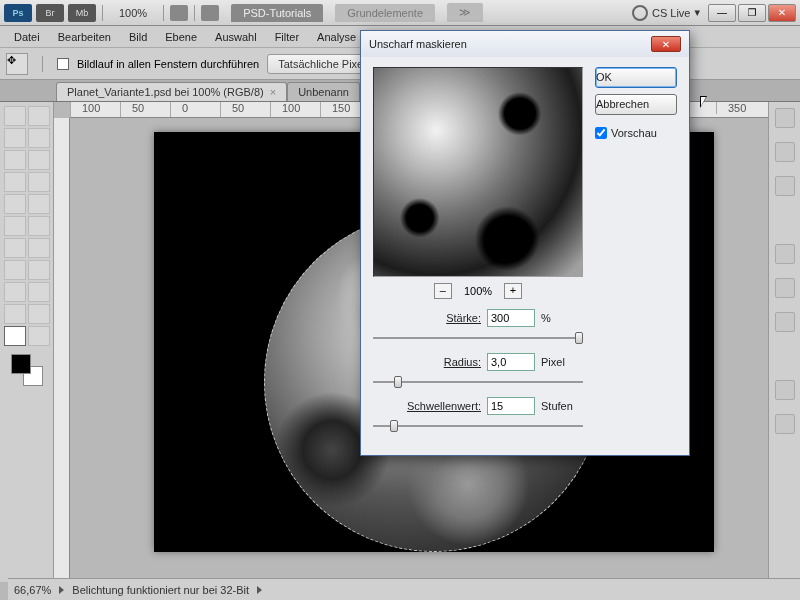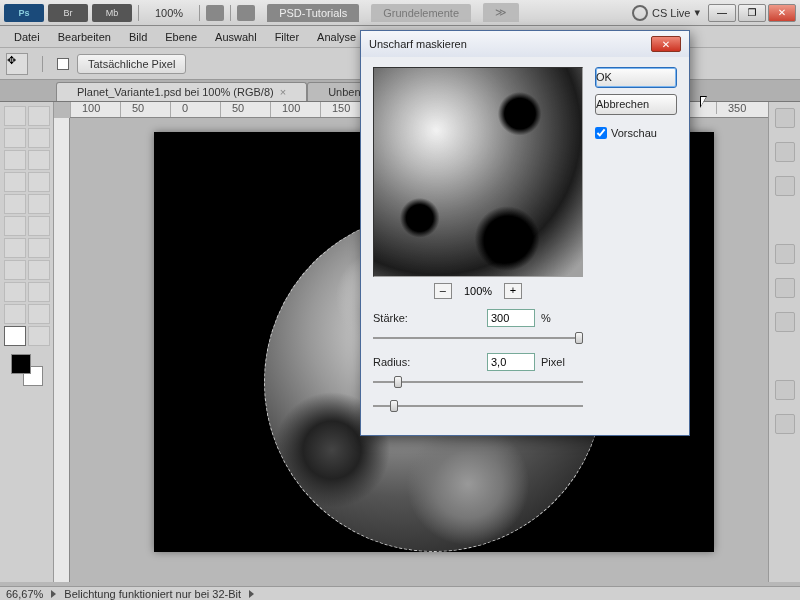--- a/index.html
+++ b/index.html
@@ -1,21 +1,21 @@
 <!DOCTYPE html>
 <html><head>
 <meta charset="utf-8">
 <style>
 * { margin:0; padding:0; box-sizing:border-box; font-family:"Segoe UI",Tahoma,sans-serif; font-size:11px; user-select:none; }
 body { background:#b8b8b8; width:800px; height:600px; overflow:hidden; position:relative; }
 
 
 .titlebar { height:26px; background:linear-gradient(#e8e8e8,#d0d0d0); display:flex; align-items:center; padding:0 4px; border-bottom:1px solid #888; }
 .titlebar .app-icons { display:flex; gap:4px; align-items:center; }
-.titlebar .app-icons span { width:40px; height:18px; background:#555; color:#ddd; display:flex; align-items:center; justify-content:center; font-size:9px; border-radius:2px; }
+.titlebar .app-icons span { width:28px; height:18px; background:#555; color:#ddd; display:flex; align-items:center; justify-content:center; font-size:9px; border-radius:2px; }
 .titlebar .app-icons span:first-child { background:#1a4a7a; color:#8cd; font-weight:bold; }
 .zoom { margin:0 10px; color:#333; }
 .sep { width:1px; height:16px; background:#999; margin:0 6px; }
 .ico { width:18px; height:16px; background:#888; border-radius:2px; }
 .tab-pill { background:#888; color:#eee; padding:3px 12px; border-radius:2px 2px 0 0; margin-left:12px; font-size:11px; }
 .tab-pill.inactive { background:#bbb; color:#777; }
 .spacer { flex:1; }
 .cslive { display:flex; align-items:center; gap:4px; color:#333; margin-right:8px; }
 .cslive::before { content:""; width:12px; height:12px; border:2px solid #666; border-radius:50%; }
 .winbtns { display:flex; gap:2px; }
@@ -27,21 +27,21 @@
 .menubar span { padding:2px 8px; color:#222; }
 
 
 .optbar { height:32px; background:#cfcfcf; display:flex; align-items:center; padding:0 6px; gap:8px; border-bottom:1px solid #999; }
 .tool-ico { width:22px; height:22px; background:#ddd; border:1px solid #999; }
 .chk { width:12px; height:12px; background:#fff; border:1px solid #666; }
 .btn-flat { background:linear-gradient(#f4f4f4,#ddd); border:1px solid #999; padding:3px 10px; border-radius:3px; color:#333; }
 
 
 .doctabs { height:22px; background:#b0b0b0; display:flex; align-items:flex-end; padding:0 56px; border-bottom:1px solid #777; }
-.doctab { background:#d8d8d8; padding:3px 20px; border:1px solid #888; border-bottom:none; border-radius:3px 3px 0 0; color:#333; display:flex; align-items:center; gap:6px; }
+.doctab { background:#d8d8d8; padding:3px 10px; border:1px solid #888; border-bottom:none; border-radius:3px 3px 0 0; color:#333; display:flex; align-items:center; gap:6px; }
 .doctab .x { color:#888; }
 .doctab.bg { background:#bbb; }
 
 
 .work { position:absolute; top:102px; bottom:18px; left:0; right:0; display:flex; }
 .toolbox { width:54px; background:#cfcfcf; border-right:1px solid #999; display:flex; flex-direction:column; align-items:center; padding:4px 2px; gap:2px; }
 .tool-row { display:flex; gap:2px; }
 .tb { width:22px; height:20px; background:#d8d8d8; border:1px solid #bbb; position:relative; }
 .tb.sel { background:#fff; border:1px solid #666; }
 .swatches { margin-top:6px; position:relative; width:32px; height:32px; }
@@ -60,41 +60,41 @@
   radial-gradient(circle at 60% 80%, #999 0%, #777 10%, transparent 18%),
   radial-gradient(circle at 40% 35%, #e0e0e0, #999 30%, #555 55%, #222 85%);
   outline:1px dashed #ccc; outline-offset:-1px;
 }
 
 .panels { width:32px; background:#cfcfcf; border-left:1px solid #999; display:flex; flex-direction:column; align-items:center; padding:6px 0; gap:14px; }
 .pnl { width:20px; height:20px; background:#c8c8c8; border:1px solid #aaa; border-radius:2px; }
 .panels .gap { height:20px; }
 
 
-.status { position:absolute; bottom:0; left:0; right:0; height:14px; background:#d0d0d0; display:flex; align-items:center; padding:0 6px; gap:8px; border-top:1px solid #999; color:#333; }
+.status { position:absolute; bottom:0; left:8px; right:0; height:22px; background:#d0d0d0; display:flex; align-items:center; padding:0 6px; gap:8px; border-top:1px solid #999; color:#333; }
 .status .tri { width:0; height:0; border-style:solid; border-width:4px 0 4px 5px; border-color:transparent transparent transparent #555; }
 
 
 .dialog { position:absolute; top:30px; left:360px; width:330px; background:#eceef2; border:1px solid #4a6a9a; box-shadow:2px 4px 12px #0007; }
 .dlg-title { height:26px; background:linear-gradient(#f4f6fa,#dfe4ee); display:flex; align-items:center; padding:0 8px; color:#222; }
 .dlg-title .spacer { flex:1; }
 .dlg-close { width:30px; height:16px; background:linear-gradient(#e87,#c32); border:1px solid #832; border-radius:2px; color:#fff; display:flex; align-items:center; justify-content:center; font-size:10px; }
 .dlg-body { padding:10px 12px 14px; display:flex; gap:12px; }
 .dlg-left { flex:1; }
 .preview { width:210px; height:210px; border:1px inset #999; background:
   radial-gradient(circle at 70% 22%, #111 0%, #000 6%, transparent 10%),
   radial-gradient(circle at 22% 72%, #111 0%, #000 5%, transparent 9%),
   radial-gradient(circle at 64% 82%, #1a1a1a 0%, #000 8%, transparent 15%),
   radial-gradient(circle at 30% 30%, #d8d8d8, #aaa 20%, #777 40%, #333 70%, #999 95%);
   filter:contrast(1.3);
 }
 .zoomrow { display:flex; justify-content:center; align-items:center; gap:12px; margin:6px 0 10px; }
 .zbtn { width:18px; height:16px; border:1px solid #888; background:#f4f4f4; text-align:center; line-height:13px; }
 .param { display:flex; align-items:center; gap:6px; margin:6px 0 2px; }
-.param label { flex:1; color:#222; }
+.param label { flex:1; text-align:right; color:#222;text-decoration:underline; }
 .param input { width:48px; height:18px; border:1px solid #7a9; background:#fff; padding:0 3px; font-size:11px; }
 .param .unit { width:42px; color:#222; }
 .slider { height:18px; position:relative; margin:0 0 6px; }
 .slider .track { position:absolute; top:8px; left:0; right:0; height:2px; background:#999; }
 .slider .thumb { position:absolute; top:3px; width:8px; height:12px; background:linear-gradient(#f8f8f8,#ccc); border:1px solid #666; border-radius:2px; }
 .dlg-right { width:86px; display:flex; flex-direction:column; gap:6px; align-items:stretch; }
 .dlg-btn { height:21px; background:linear-gradient(#fdfdfd,#e2e2e2); border:1px solid #707070; border-radius:3px; color:#222; text-align:left; line-height:19px; }
 .dlg-btn.def { border:1px solid #2a6dbb; box-shadow:0 0 0 1px #7ab5f0 inset; }
 .dlg-chk { display:flex; align-items:center; gap:4px; margin-top:6px; color:#222; }
 .dlg-chk input { width:12px; height:12px; }
@@ -136,20 +136,21 @@
   <span>Ebene</span>
   <span>Auswahl</span>
   <span>Filter</span>
   <span>Analyse</span>
 </div>
 
 <div class="optbar">
   <div class="tool-ico">✥</div>
   <div class="sep"></div>
   <div class="chk"></div>
+  <span>Bildlauf in allen Fenstern durchführen</span>
   <div class="btn-flat">Tatsächliche Pixel</div>
 </div>
 
 <div class="doctabs">
   <div class="doctab">
     <span>Planet_Variante1.psd bei 100% (RGB/8)</span>
     <span class="x">×</span>
   </div>
   <div class="doctab bg">
     <span>Unbenann</span>
@@ -276,20 +277,25 @@
       <div class="param">
         <label>Radius:</label>
         <input value="3,0" style="">
         <span class="unit">Pixel</span>
       </div>
       <div class="slider">
           <div class="track"></div>
           <div class="thumb" style="left:10%"></div>
         </div>
 
+      <div class="param">
+        <label>Schwellenwert:</label>
+        <input value="15" style="">
+        <span class="unit">Stufen</span>
+      </div>
       <div class="slider">
           <div class="track"></div>
           <div class="thumb" style="left:8%"></div>
         </div>
     </div>
 
     <div class="dlg-right">
       <div class="dlg-btn def">OK</div>
       <div class="dlg-btn">Abbrechen</div>
       <label class="dlg-chk">

